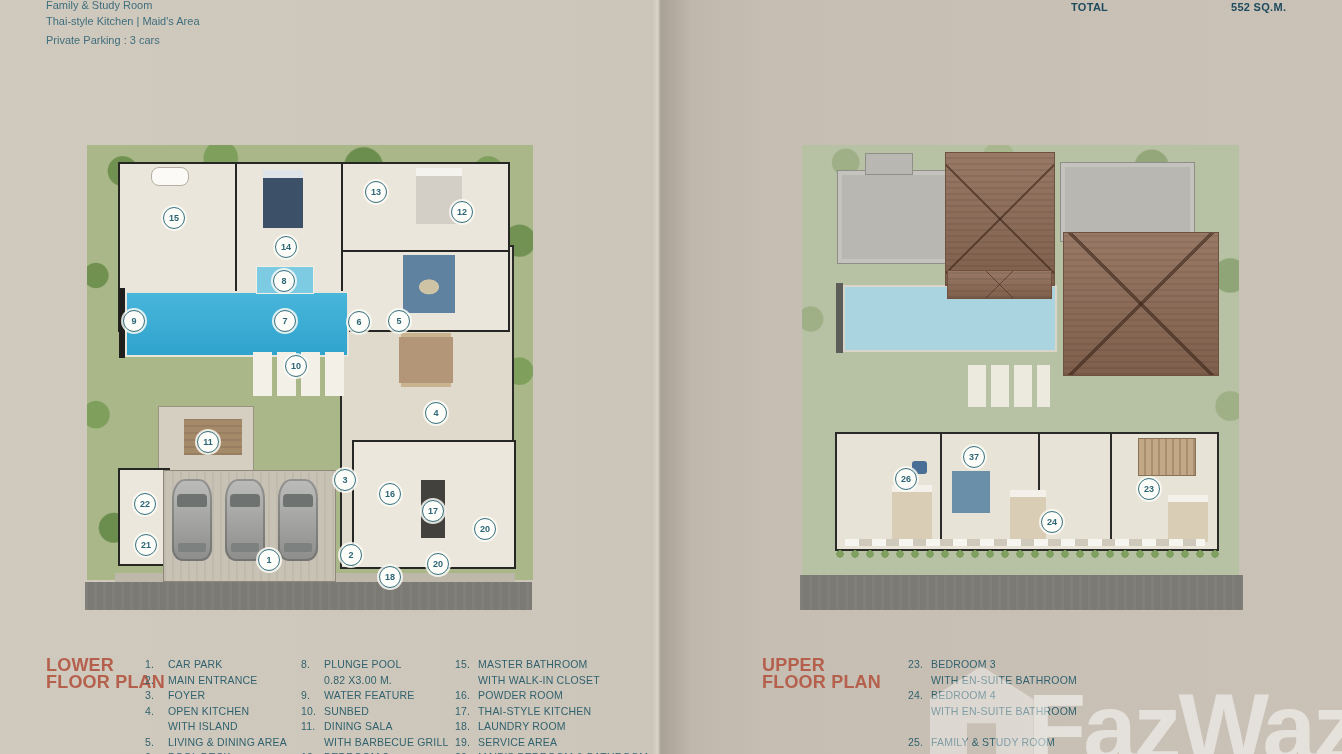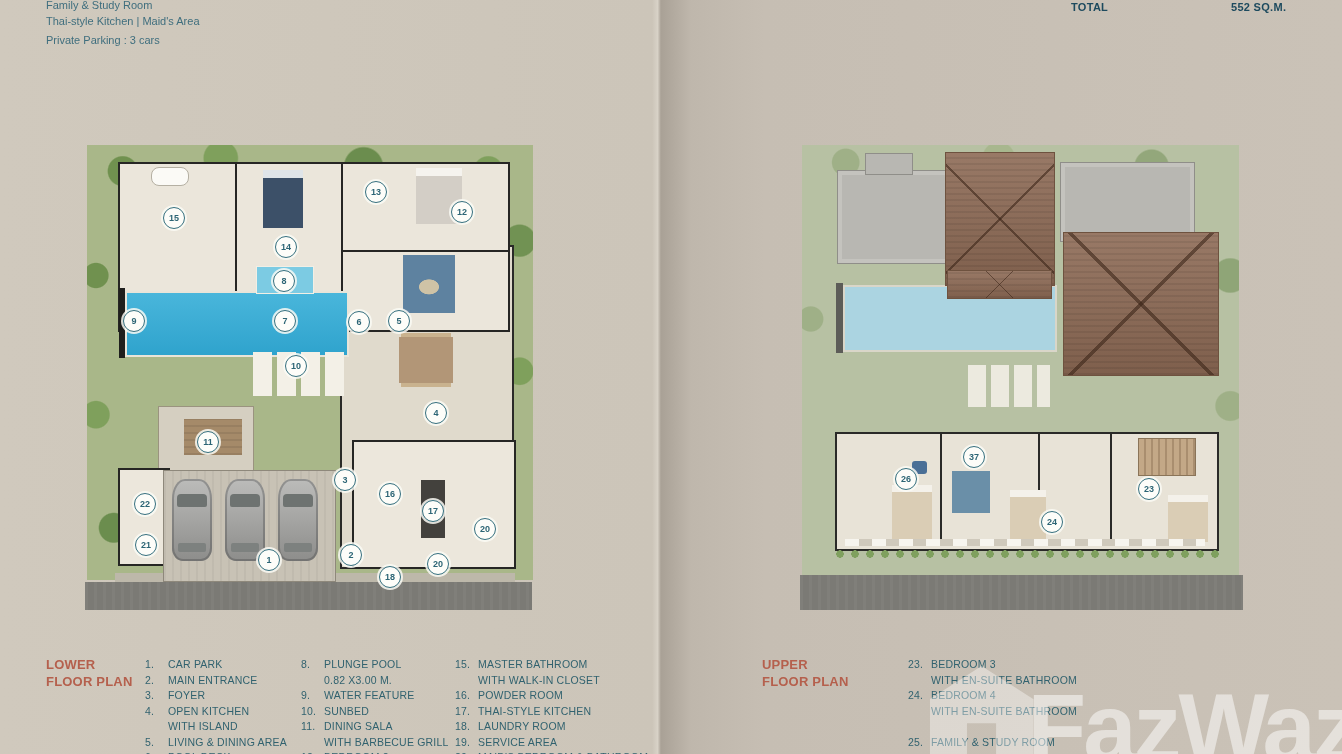--- a/index.html
+++ b/index.html
@@ -108,21 +108,21 @@
   .hedge{position:absolute;left:33px;top:405px;width:388px;height:13px;
     background:radial-gradient(circle 6px at 7px 6px,#7fa05e 0 60%,transparent 65%);
     background-size:15px 13px;background-repeat:repeat-x;}
   .windows-strip{position:absolute;left:45px;top:396px;width:360px;height:7px;
     background:repeating-linear-gradient(90deg,#f7f5ef 0 14px,#cfc9bc 14px 27px);}
   
   .marker{position:absolute;width:20px;height:20px;border-radius:50%;background:#fdfdf9;
     border:1px solid #36707f;box-shadow:0 0 0 2px rgba(250,250,244,.85);
     color:#2c6575;font-size:9px;font-weight:bold;display:flex;align-items:center;justify-content:center;z-index:6;}
   
-  .legend-title{position:absolute;top:657px;color:#b5604d;font-size:13px;font-weight:bold;line-height:16.5px;letter-spacing:.2px;z-index:3;}
+  .legend-title{position:absolute;top:657px;color:#b5604d;font-size:18px;font-weight:bold;line-height:16.5px;letter-spacing:.2px;z-index:3;}
   .lt-lower{left:46px;} .lt-upper{left:762px;}
   .legend-col{position:absolute;top:657px;color:#31626f;font-size:10.5px;line-height:15.5px;letter-spacing:.2px;z-index:3;}
   .col1{left:145px;width:156px;} .col2{left:301px;width:154px;} .col3{left:455px;width:190px;} .colU{left:908px;width:200px;}
   .lrow{display:flex;} .lnum{width:23px;flex:none;} .ltext{white-space:nowrap;}
   
   .watermark{position:absolute;right:-16px;bottom:-22px;display:flex;align-items:flex-end;z-index:10;pointer-events:none;}
   .wm-house{width:104px;height:104px;background:rgba(255,255,255,.38);
     clip-path:polygon(50% 0,100% 32%,100% 100%,64% 100%,64% 55%,36% 55%,36% 100%,0 100%,0 32%);margin-right:-6px;margin-bottom:6px;}
   .wm-text{font-size:96px;font-weight:bold;letter-spacing:-3px;color:rgba(255,255,255,.5);line-height:1;}
 </style>

